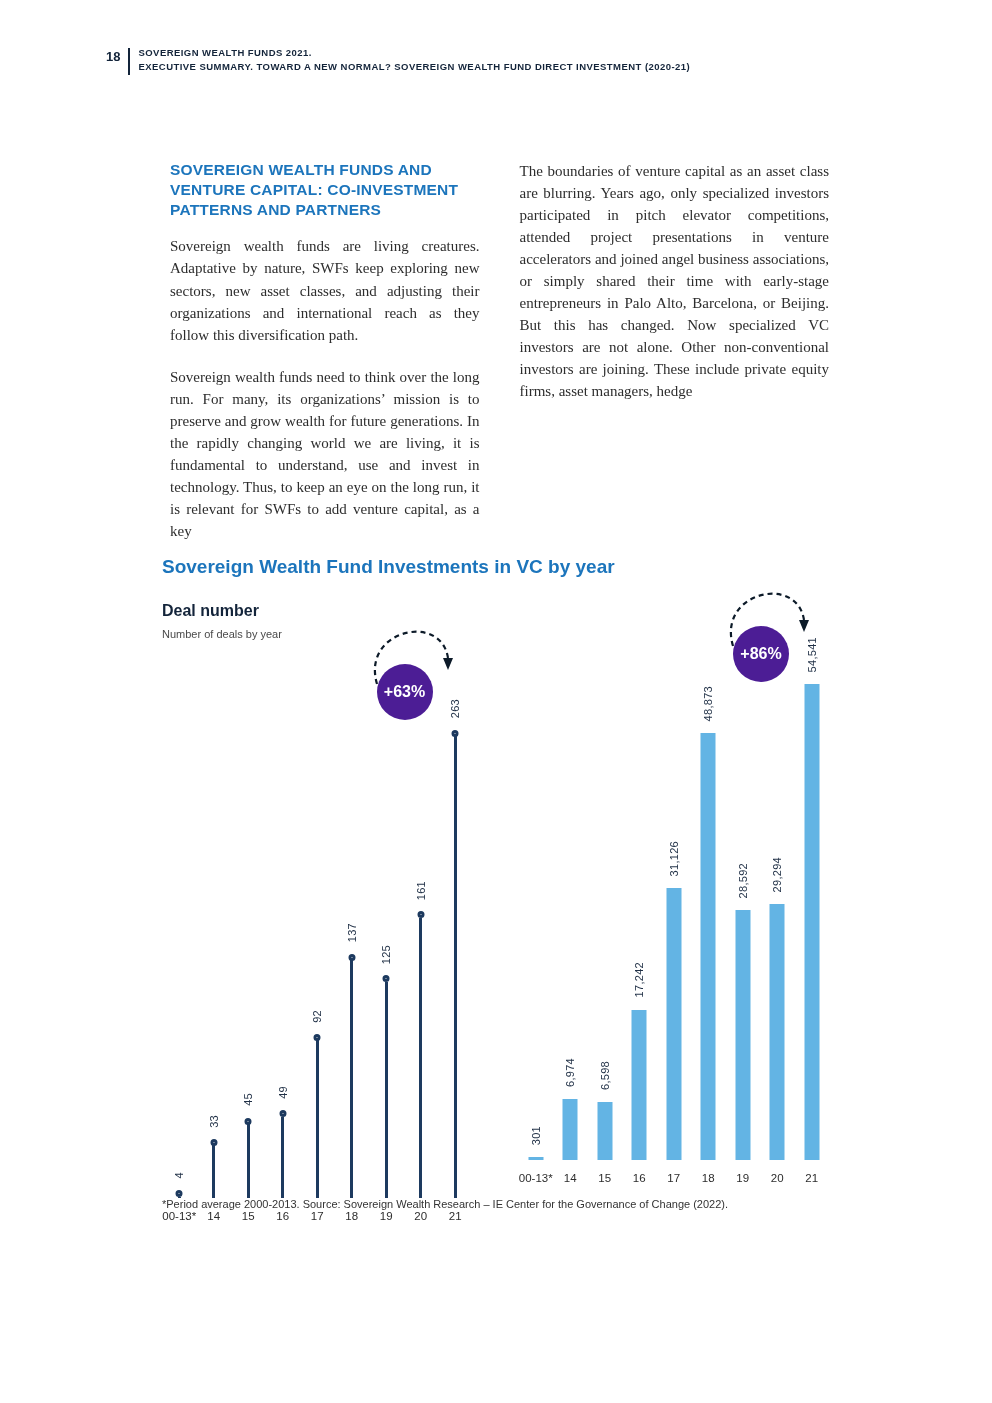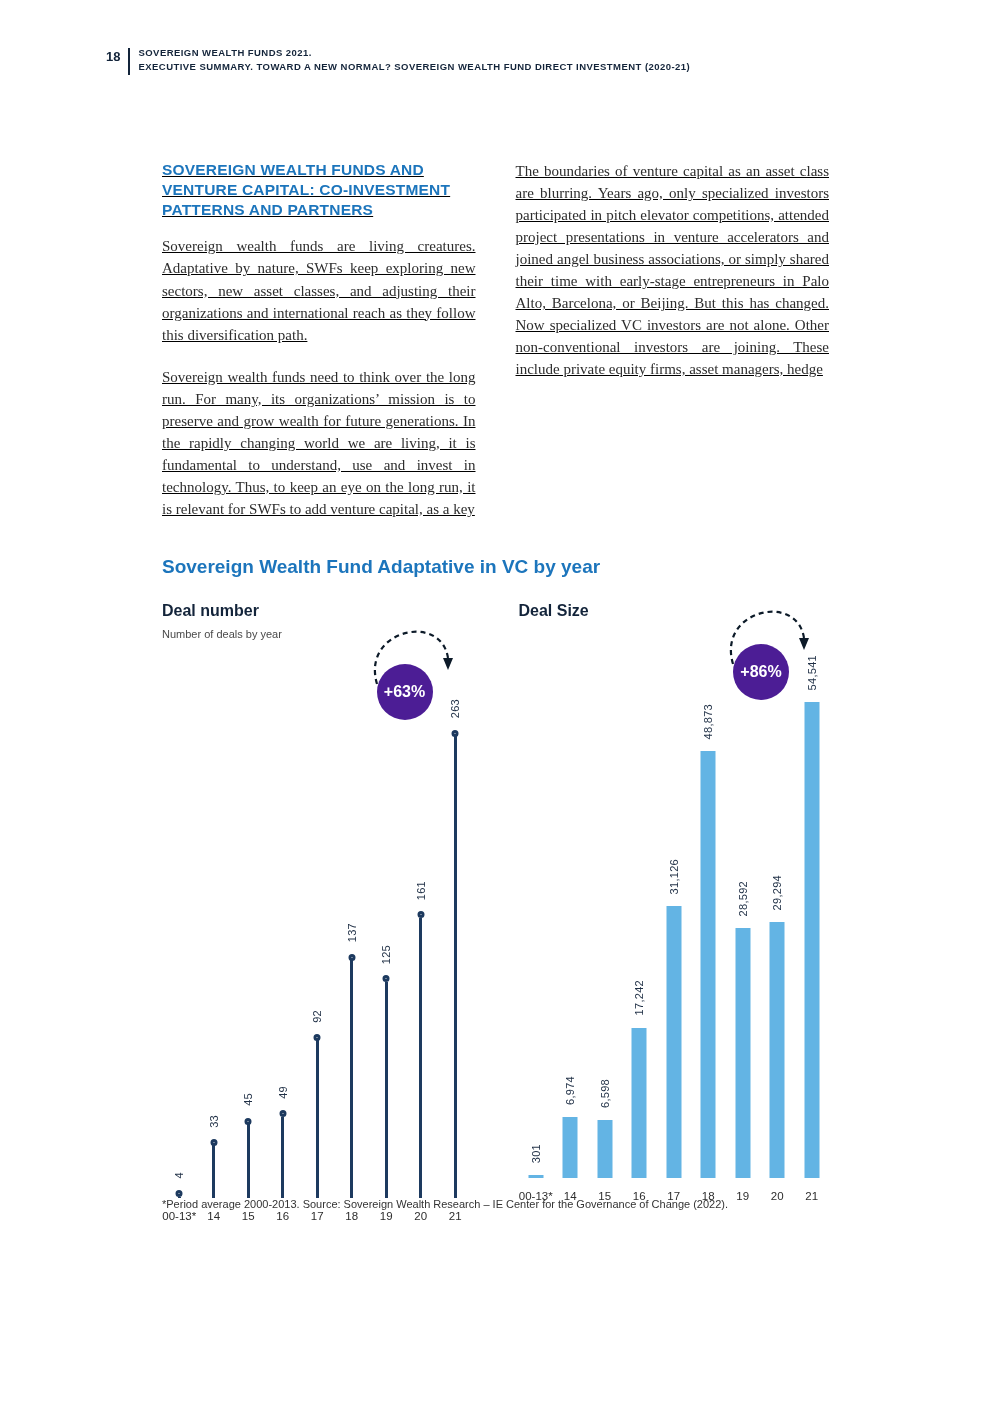--- a/index.html
+++ b/index.html
@@ -10,21 +10,21 @@
     background:#ffffff; margin:0 auto; overflow:hidden;
   }
 
   
   .header { position:absolute; top:46px; left:38px; display:flex; align-items:flex-start; }
   .page-num { font-weight:bold; font-size:13px; color:#13243a; padding-top:3px; }
   .header-rule { width:2px; height:27px; background:#13243a; margin:2px 8px 0 8px; }
   .header-line { font-size:9.5px; font-weight:bold; color:#13243a; letter-spacing:0.45px; line-height:1.5; }
 
   
-  .article { position:absolute; top:160px; left:94px; right:95px; display:flex; gap:40px;text-decoration:underline; }
+  .article { position:absolute; top:160px; left:102px; right:95px; display:flex; gap:40px; }
   .article .col-text { flex:1; }
   .article-heading {
     color:#1c75bc; font-size:15.5px; font-weight:bold; line-height:1.3;
     letter-spacing:0.2px; margin-bottom:15px;
   }
   .body-par {
     font-family:"Liberation Serif", serif; font-size:15px; line-height:1.47;
     color:#2d2d2d; margin-bottom:20px; text-align:justify;
   }
 
@@ -85,21 +85,21 @@
       <div class="article-heading">SOVEREIGN WEALTH FUNDS AND VENTURE CAPITAL: CO-INVESTMENT PATTERNS AND PARTNERS</div>
       <p class="body-par">Sovereign wealth funds are living creatures. Adaptative by nature, SWFs keep exploring new sectors, new asset classes, and adjusting their organizations and international reach as they follow this diversification path.</p>
       <p class="body-par">Sovereign wealth funds need to think over the long run. For many, its organizations’ mission is to preserve and grow wealth for future generations. In the rapidly changing world we are living, it is fundamental to understand, use and invest in technology. Thus, to keep an eye on the long run, it is relevant for SWFs to add venture capital, as a key</p>
     </div>
     <div class="col-text">
       <p class="body-par">The boundaries of venture capital as an asset class are blurring. Years ago, only specialized investors participated in pitch elevator competitions, attended project presentations in venture accelerators and joined angel business associations, or simply shared their time with early-stage entrepreneurs in Palo Alto, Barcelona, or Beijing. But this has changed. Now specialized VC investors are not alone. Other non-conventional investors are joining. These include private equity firms, asset managers, hedge</p>
     </div>
   </div>
 
   <div class="charts-section">
-    <div class="charts-title">Sovereign Wealth Fund Adaptative in VC by year</div>
+    <div class="charts-title">Sovereign Wealth Fund Investments in VC by year</div>
 
     <div class="charts-row">
 
       <div class="chart">
         <div class="chart-title">Deal number</div>
         <div class="chart-subtitle">Number of deals by year</div>
         <div class="plot">
           <svg class="loop-svg" width="112" height="84" viewBox="0 0 112 84">
             <path d="M 22 74 C 6 20, 86 2, 93 48" fill="none" stroke="#0c1a28" stroke-width="2.2" stroke-dasharray="5 4"></path>
             <polygon points="88,48 98,48 93,60" fill="#0c1a28"></polygon>
@@ -158,21 +158,20 @@
                 <span class="vlabel" style="bottom: 479.556px;">263</span>
                 <span class="stem" style="height: 461.556px; background: rgb(29, 58, 95);"></span>
                 <span class="dot" style="bottom: 461.056px; border-color: rgb(29, 58, 95);"></span>
                 <span class="xlabel">21</span>
               </div>
             </div>
         </div>
       </div>
 
       <div class="chart">
-        <div class="chart-title">Deal Size</div>
         <div class="plot">
           <svg class="loop-svg" width="112" height="84" viewBox="0 0 112 84">
             <path d="M 22 74 C 6 20, 86 2, 93 48" fill="none" stroke="#0c1a28" stroke-width="2.2" stroke-dasharray="5 4"></path>
             <polygon points="88,48 98,48 93,60" fill="#0c1a28"></polygon>
           </svg>
           <div class="badge">+86%</div>
           <div class="plot-cols" id="plot-deal-size">
               <div class="plot-col">
                 <span class="vlabel" style="bottom: 14.6269px;">301</span>
                 <span class="bar" style="height: 2.62691px; background: rgb(99, 180, 228);"></span>

